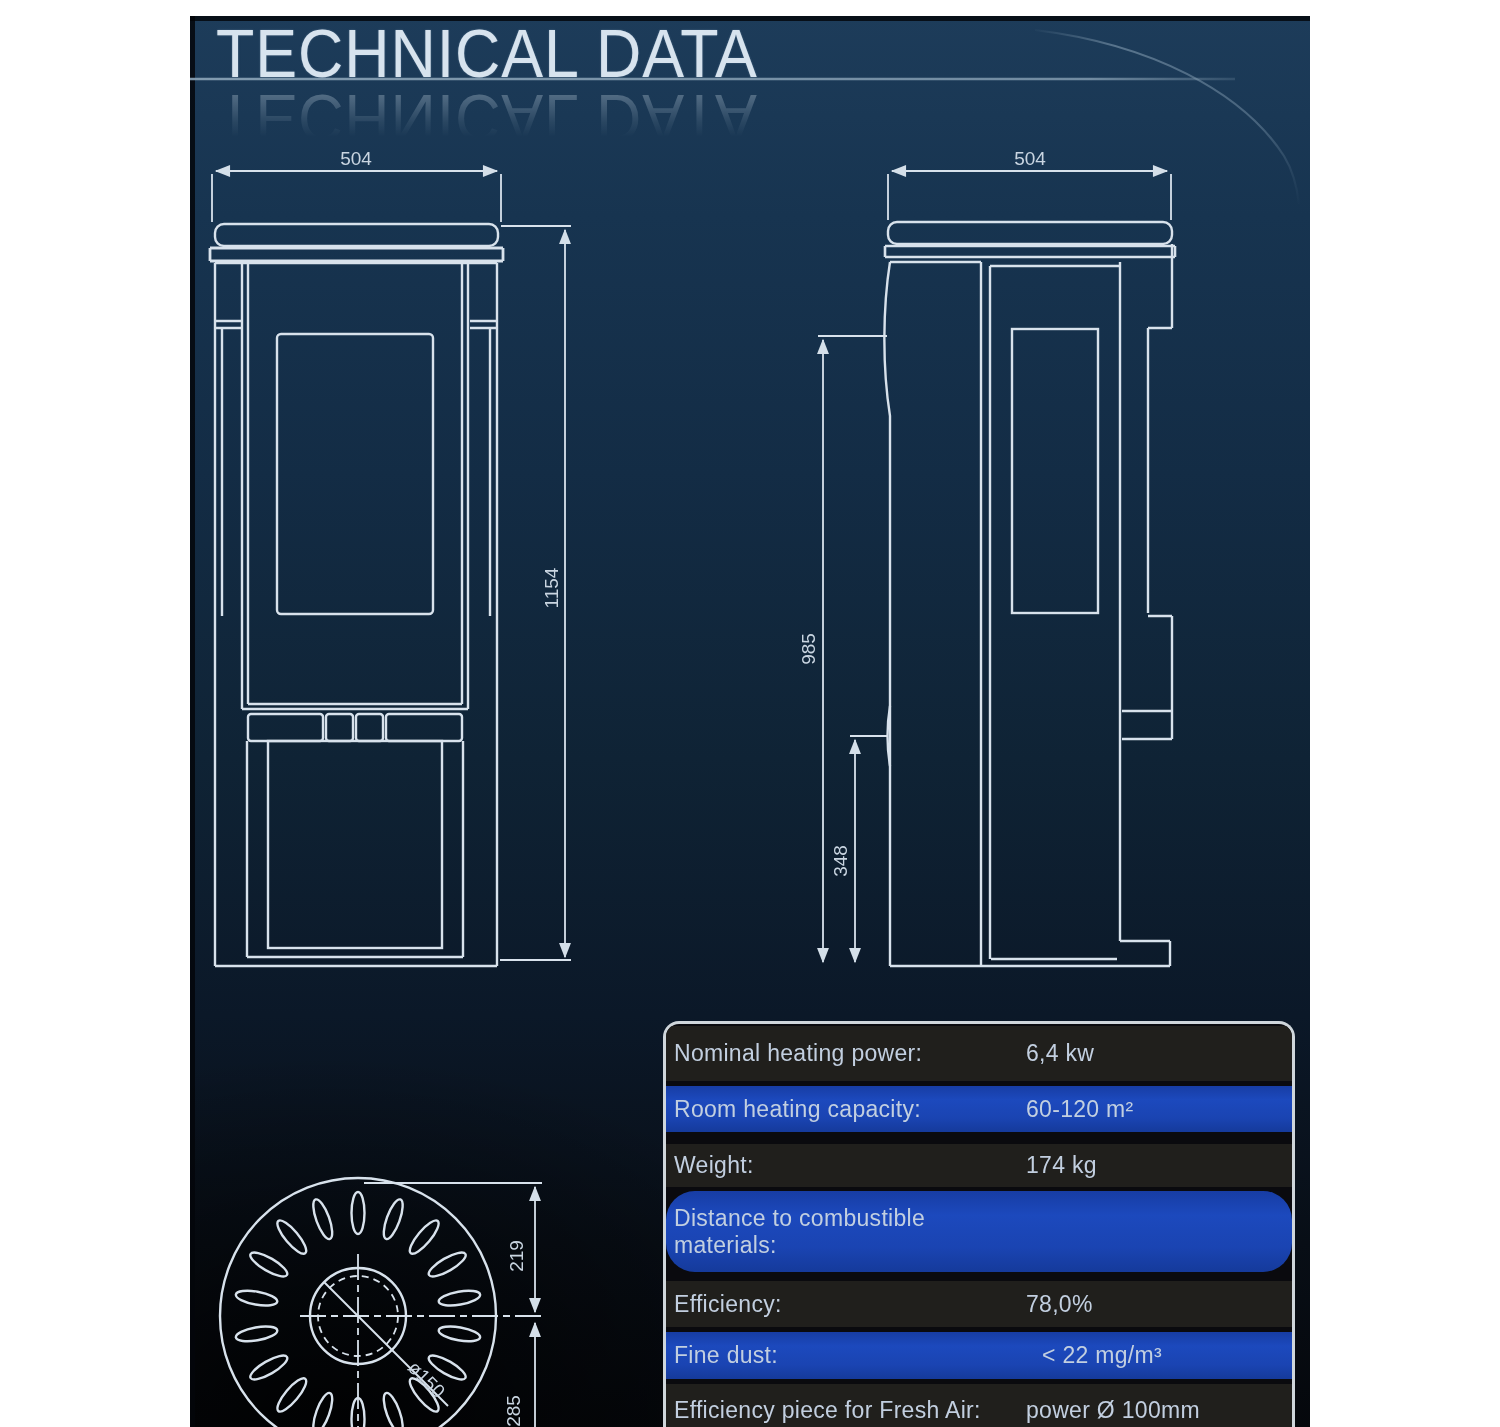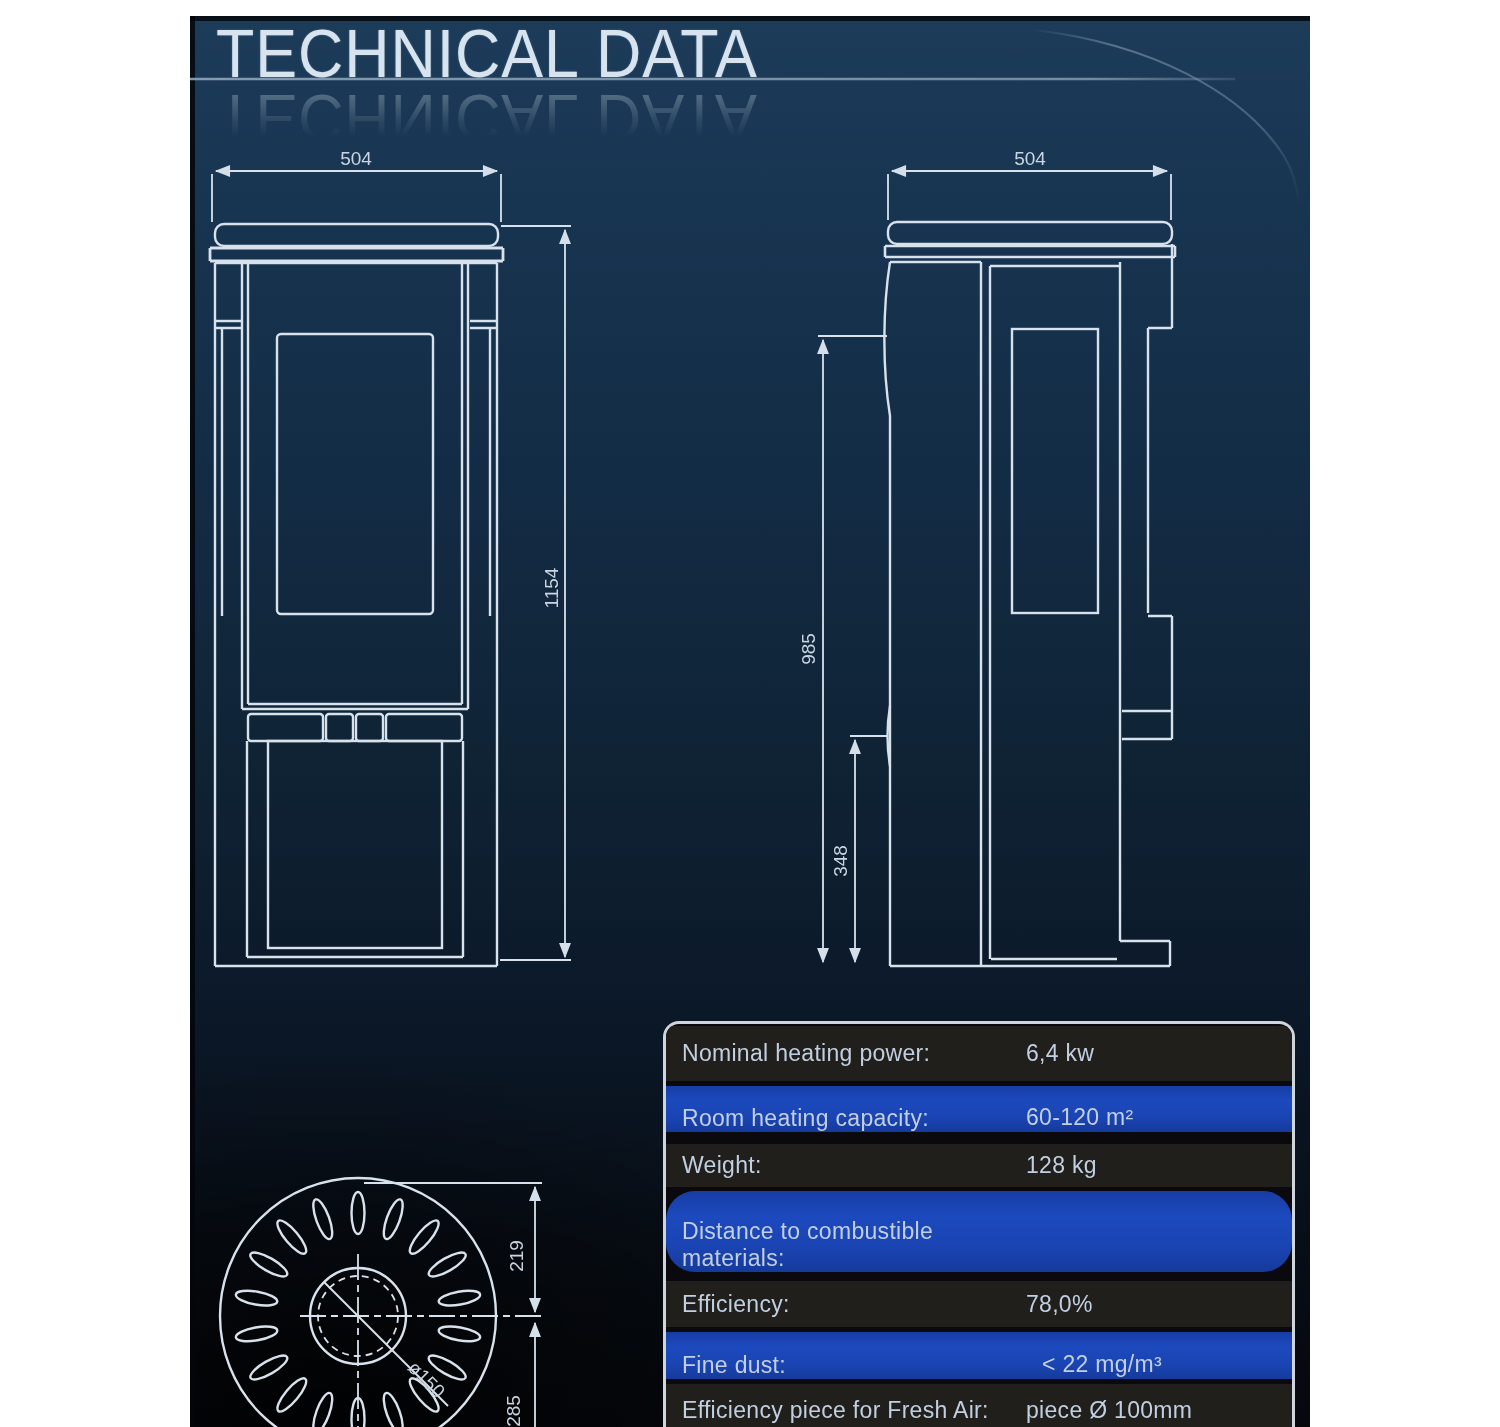--- a/index.html
+++ b/index.html
@@ -39,22 +39,22 @@
     position:absolute;left:473px;top:1005px;width:632px;height:460px;
     background:#0a0a0e;border:3px solid #cfd6db;border-bottom:none;
     border-radius:16px 16px 0 0;box-sizing:border-box;overflow:hidden;
     padding-top:2px;
   }
   .trow{
     display:flex;align-items:center;margin-bottom:7px;
     color:#c2cfe0;font-size:23px;letter-spacing:.3px;
   }
   .trow.dark{background:#201f1c;}
-  .trow.blue{background:#1a44b2;background:linear-gradient(180deg,#173da4 0%,#1c49bd 30%,#1a44b2 70%,#153a9b 100%);align-items:flex-end;}
-  .trow .tlabel{width:360px;padding-left:16px;box-sizing:border-box;flex:none;}
+  .trow.blue{background:#1a44b2;background:linear-gradient(180deg,#173da4 0%,#1c49bd 30%,#1a44b2 70%,#153a9b 100%);}
+  .trow .tlabel{width:360px;padding-left:8px;box-sizing:border-box;flex:none;}
   .trow .tvalue{flex:1;line-height:1.32;}
   .h55{height:55px;} .h46{height:46px;} .h43{height:43px;} .h81{height:81px;}
   .h47{height:47px;gap:16px;} .h52{height:52px;} .h40{height:40px;}
   .g5{margin-bottom:5px;} .g12{margin-bottom:12px;} .g4{margin-bottom:4px;} .g9{margin-bottom:9px;border-radius:29px;}
 </style>
 </head>
 <body>
 
 <div class="scan">
   <div class="edge-left"></div>
@@ -197,35 +197,35 @@
     <div class="trow dark h55 g5">
       <div class="tlabel">Nominal heating power:</div>
       <div class="tvalue">6,4 kw</div>
     </div>
     <div class="trow blue h46 g12">
       <div class="tlabel">Room heating capacity:</div>
       <div class="tvalue">60-120 m²</div>
     </div>
     <div class="trow dark h43 g4">
       <div class="tlabel">Weight:</div>
-      <div class="tvalue">128 kg</div>
+      <div class="tvalue">174 kg</div>
     </div>
     <div class="trow blue h81 g9">
       <div class="tlabel">Distance to combustible materials:</div>
     </div>
     <div class="trow dark h46 g5">
       <div class="tlabel">Efficiency:</div>
       <div class="tvalue">78,0%</div>
     </div>
     <div class="trow blue h47 g5">
       <div class="tlabel">Fine dust:</div>
       <div class="tvalue">&lt; 22 mg/m³</div>
     </div>
     <div class="trow dark h52 g4">
       <div class="tlabel">Efficiency piece for Fresh Air:</div>
-      <div class="tvalue">piece Ø 100mm</div>
+      <div class="tvalue">power Ø 100mm</div>
     </div>
     <div class="trow blue h40">
       <div class="tlabel"></div>
       <div class="tvalue"></div>
     </div>
   </div>
 </div>
 
 </body></html>

